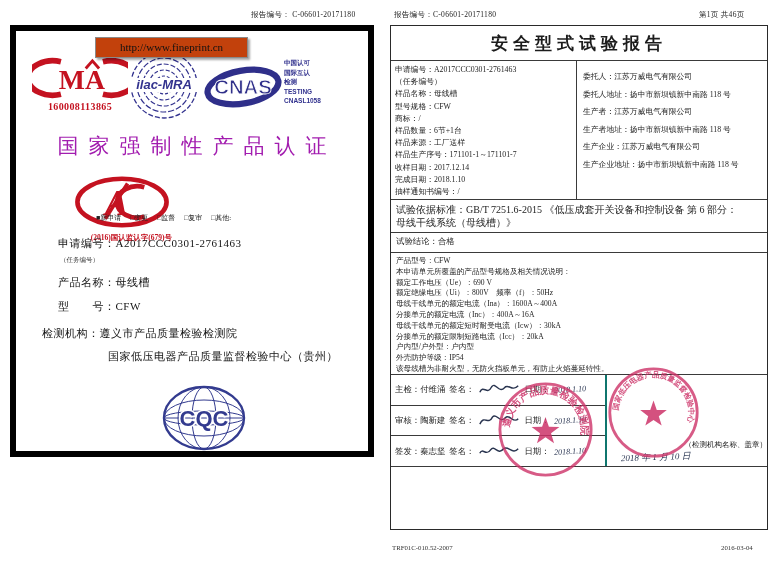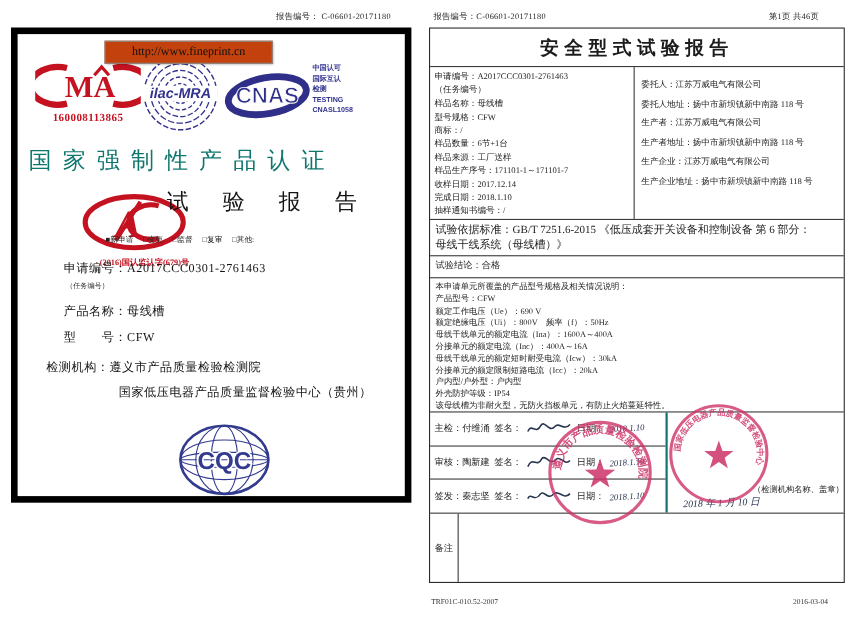--- a/index.html
+++ b/index.html
@@ -16,22 +16,22 @@
                border:6px solid #000000; background:#fff; }
   .cma-wrap { position:absolute; left:10px; top:26px; width:108px; text-align:center; }
   .cma-number { font-size:10px; font-weight:bold; color:#c41220; letter-spacing:.4px; margin-top:-2px; }
   .ilac { position:absolute; left:112px; top:18px; }
   .cnas { position:absolute; left:188px; top:32px; }
   .cnas-side { position:absolute; left:268px; top:27px; width:70px; font-size:6.5px; line-height:9.6px;
                color:#32328e; font-weight:bold; font-family:"Liberation Sans",sans-serif; }
   .watermark { position:absolute; left:95px; top:37px; width:153px; height:21px; background:#c2410c;
                border:1px solid #8a8a8a; box-shadow:1.5px 1.5px 2px rgba(0,0,0,.35);
                font-size:11px; line-height:19px; text-align:center; color:#111; z-index:30; }
-  .cert-title { position:absolute; left:0; top:101px; width:100%; text-align:left;
-                font-size:21px; letter-spacing:10px; padding-left:10px; color:#0f766e; }
+  .cert-title { position:absolute; left:0; top:101px; width:100%; text-align:center;
+                font-size:21px; letter-spacing:10px; padding-left:10px; color:#a21caf; }
   .cal-wrap { position:absolute; left:6px; top:145px; width:150px; text-align:right; }
   .cal-approval { font-size:7.5px; font-weight:bold; color:#c41220; white-space:nowrap; margin-top:1px; }
   .report-title { position:absolute; left:104px; top:139px; width:236px; text-align:center;
                   font-size:20px; letter-spacing:13px; padding-left:13px; color:#141414; }
   .checkbox-row { position:absolute; left:80px; top:182px; font-size:7px; color:#222; white-space:nowrap; }
   .checkbox-row span { margin-right:7px; }
   .lf { position:absolute; font-size:11px; color:#141414; white-space:nowrap; letter-spacing:.5px; }
   .lf-note { position:absolute; font-size:6.5px; color:#333; }
   .cqc-wrap { position:absolute; left:146px; top:352px; }
 
@@ -120,21 +120,20 @@
     <div class="cal-wrap">
       <svg width="100" height="52" viewBox="0 0 104 56">
         <ellipse cx="52" cy="28" rx="48" ry="25" fill="none" stroke="#c41220" stroke-width="5"></ellipse>
         <path d="M76 12 A 22 17 0 1 0 76 44" fill="none" stroke="#c41220" stroke-width="5"></path>
         <text x="46" y="42" font-size="38" font-weight="bold" font-style="italic" fill="#c41220" text-anchor="middle" font-family="Liberation Serif, serif">A</text>
         <path d="M34 46 L58 8" stroke="#c41220" stroke-width="4"></path>
       </svg>
       <div class="cal-approval">(2016)国认监认字(679)号</div>
     </div>
 
-    <div class="report-title">试 验 报 告</div>
 
     <div class="checkbox-row">
       <span>■新申请</span>
       <span>□变更</span>
       <span>□监督</span>
       <span>□复审</span>
       <span>□其他:</span>
     </div>
 
     <div class="lf" style="left:42px; top:205px;">申请编号：A2017CCC0301-2761463</div>
@@ -188,22 +187,22 @@
     </div>
 
     <div class="r-row row-standard">
       <div>试验依据标准：GB/T 7251.6-2015 《低压成套开关设备和控制设备 第 6 部分：</div>
       <div>母线干线系统（母线槽）》</div>
     </div>
 
     <div class="r-row row-conclusion">试验结论：合格</div>
 
     <div class="r-row row-spec">
+      <div>产品型号：CFW</div>
       <div>本申请单元所覆盖的产品型号规格及相关情况说明：</div>
-      <div>产品型号：CFW</div>
       <div>额定工作电压（Ue）：690 V</div>
       <div>额定绝缘电压（Ui）：800V　频率（f）：50Hz</div>
       <div>母线干线单元的额定电流（Ina）：1600A～400A</div>
       <div>分接单元的额定电流（Inc）：400A～16A</div>
       <div>母线干线单元的额定短时耐受电流（Icw）：30kA</div>
       <div>分接单元的额定限制短路电流（Icc）：20kA</div>
       <div>户内型/户外型：户内型</div>
       <div>外壳防护等级：IP54</div>
       <div>该母线槽为非耐火型，无防火挡板单元，有防止火焰蔓延特性。</div>
     </div>
@@ -241,24 +240,20 @@
           <span class="hand">2018.1.10</span>
         </div>
       </div>
 
       <div class="sign-right">
         <div class="seal-note">（检测机构名称、盖章）</div>
         <div class="seal-date">2018 年 1 月 10 日</div>
       </div>
     </div>
 
-    <div class="r-row row-remark">
-      <div class="remark-label">备注</div>
-      <div class="remark-body"></div>
-    </div>
   </div>
 
   <div class="stamp" style="left:497px; top:381px; width:97px; height:97px;">
     <svg width="97" height="97" viewBox="0 0 100 100">
       <circle cx="50" cy="50" r="47" fill="none" stroke="#cd3268" stroke-width="3" opacity="0.8"></circle>
       <defs>
         <path id="arc1" d="M 50,50 m -37,0 a37,37 0 1,1 74,0 a37,37 0 1,1 -74,0"></path>
       </defs>
       <text font-size="10" fill="#cd3268" opacity="0.85" font-weight="bold">
         <textPath href="#arc1" startOffset="2">遵义市产品质量检验检测院</textPath>

